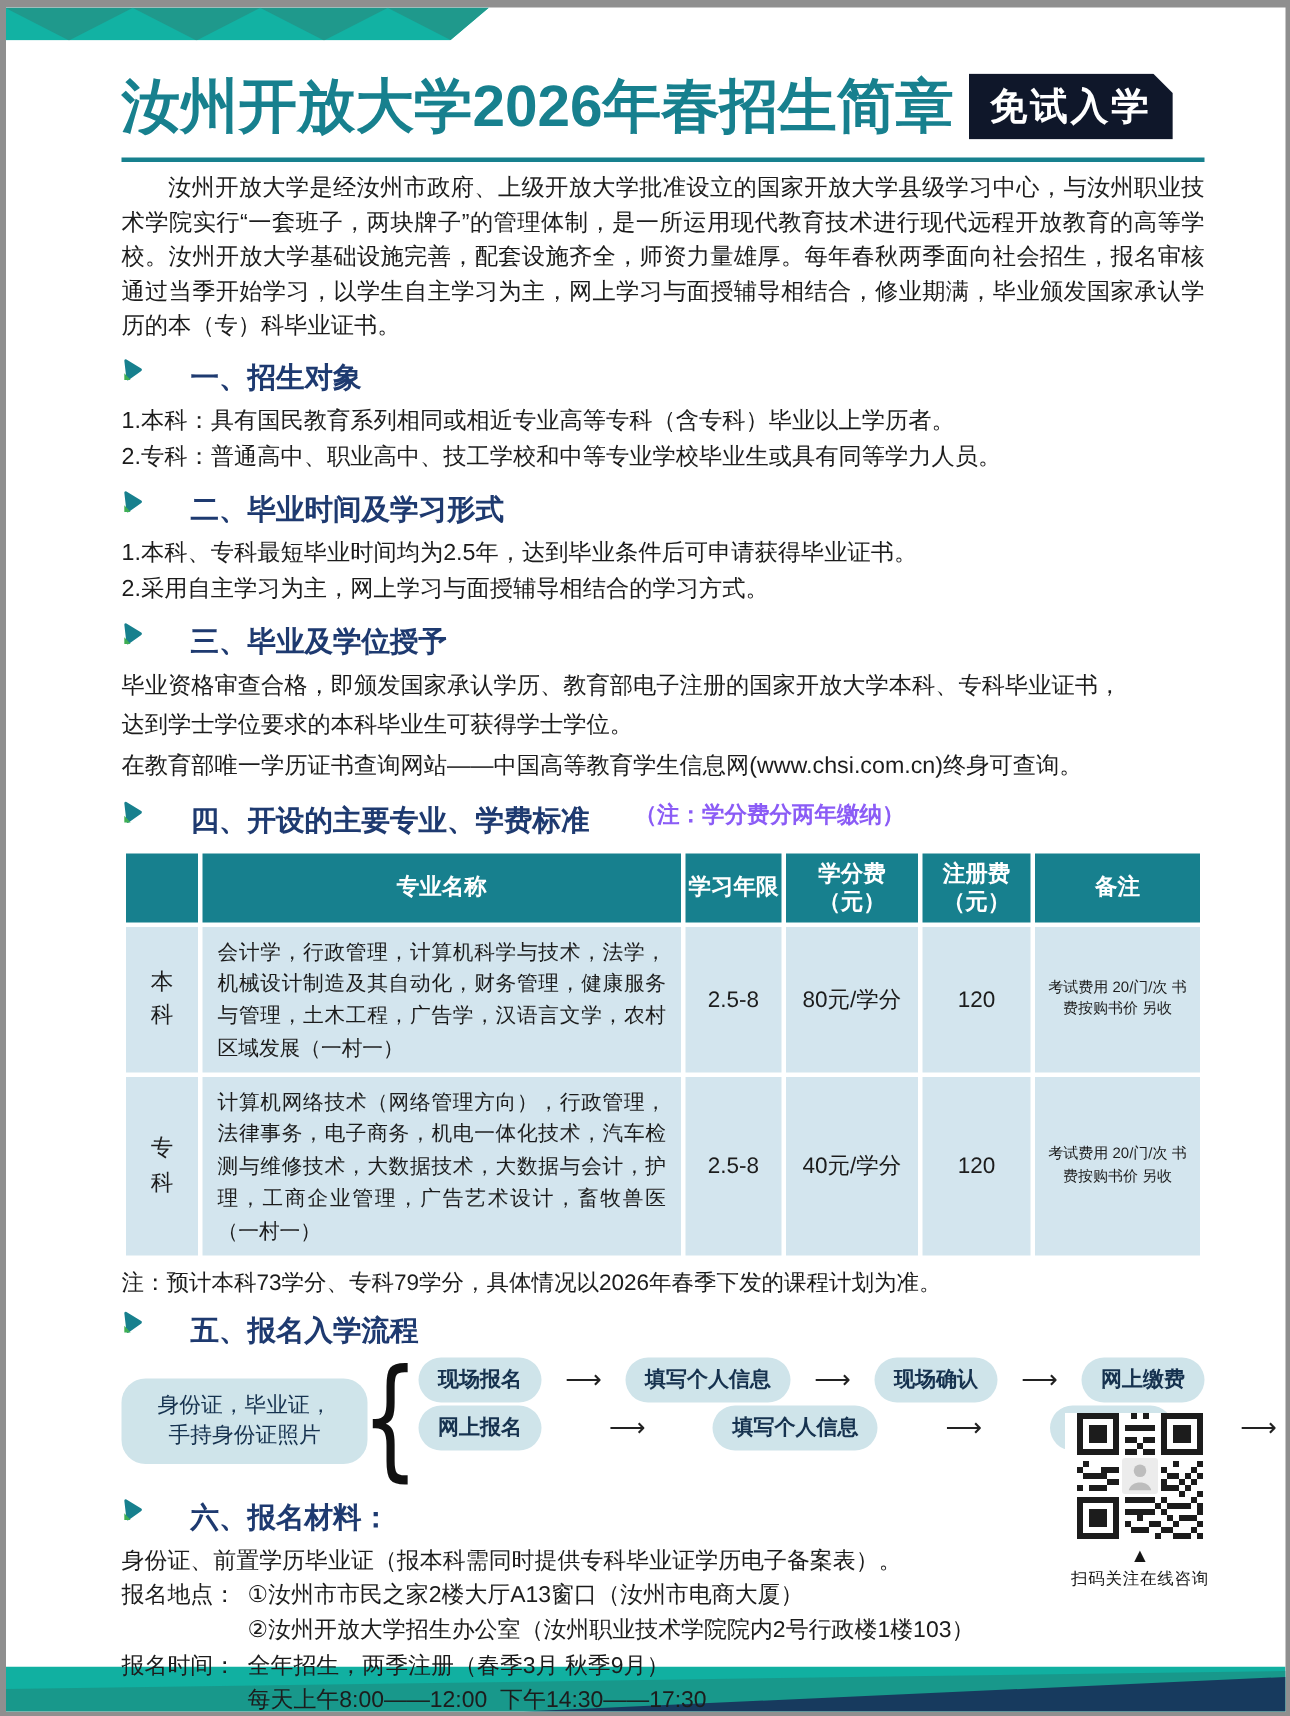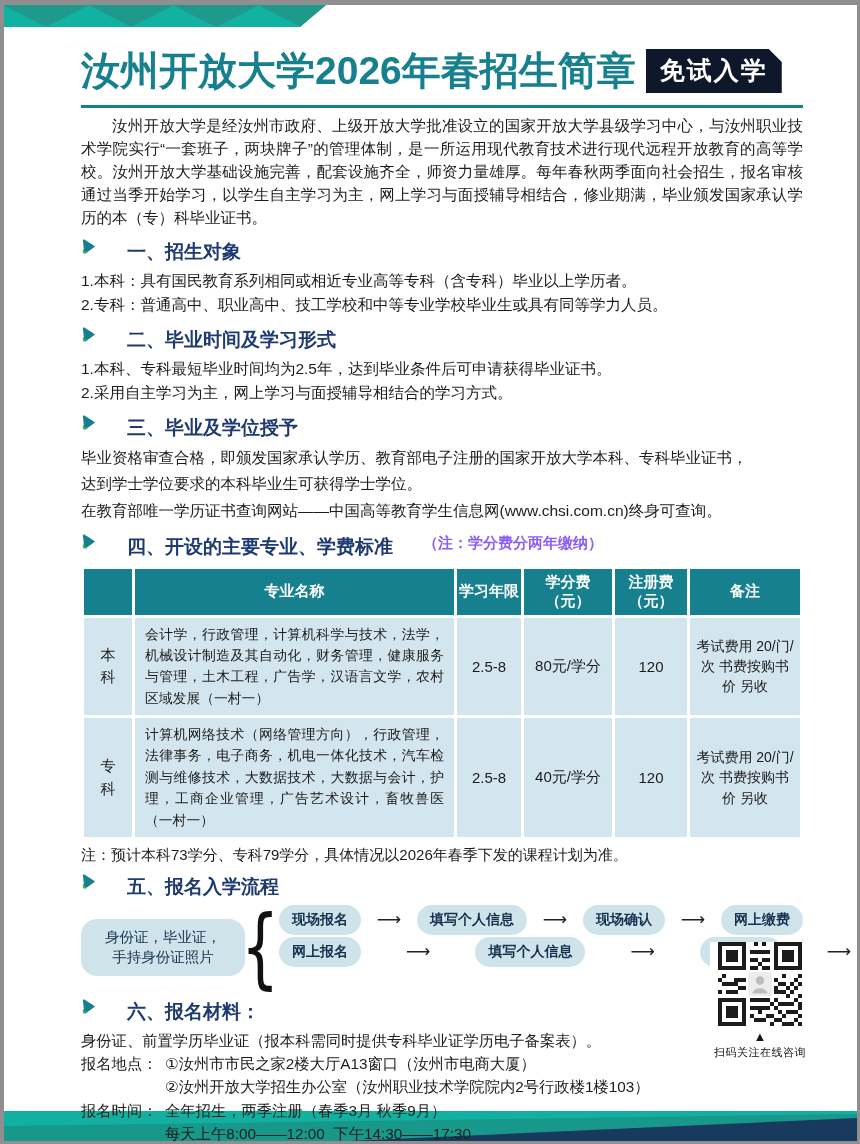--- a/index.html
+++ b/index.html
@@ -28,21 +28,21 @@
   .sec .sicon{margin-right:7px;flex:0 0 auto;}
   .s4note{font-size:15px;font-weight:600;margin-left:6px;color:#8b5cf6;}
 
   .item{margin:0;font-size:15.5px;line-height:1.58;}
   .s3line{margin:0;font-size:15.5px;line-height:1.72;}
 
   table.majors{width:100%;border-collapse:separate;border-spacing:3px;margin-top:6px;}
   .majors th{background:#17808e;color:#fff;font-size:15px;font-weight:bold;padding:4px 2px;}
   .majors td{background:#d3e5ee;text-align:center;font-size:15px;padding:4px 4px;vertical-align:middle;}
   .majors td.maj{text-align:justify;font-size:13.8px;padding:6px 10px;line-height:1.55;}
-  .majors td.rmk{font-size:14px;line-height:1.45;padding:4px 6px;text-align:center;}
+  .majors td.rmk{font-size:10px;line-height:1.45;padding:4px 6px;text-align:center;}
   .vtext{display:inline-block;width:1.1em;word-break:break-all;line-height:1.5;font-size:15px;}
 
   .tnote{margin:6px 0 0;font-size:15px;}
 
   .flow{position:relative;height:86px;margin-top:2px;}
   .prereq{position:absolute;left:0;top:15px;width:152px;background:#cfe4ea;border-radius:16px;
           padding:8px 6px;text-align:center;font-size:14.5px;font-weight:normal;color:#16324f;line-height:1.4;}
   .prereq span{display:block;}
   .brace{position:absolute;left:160px;top:-9px;font-size:86px;color:#111;
          font-family:"DejaVu Sans",sans-serif;transform:scale(0.7,1.02);transform-origin:left top;}

